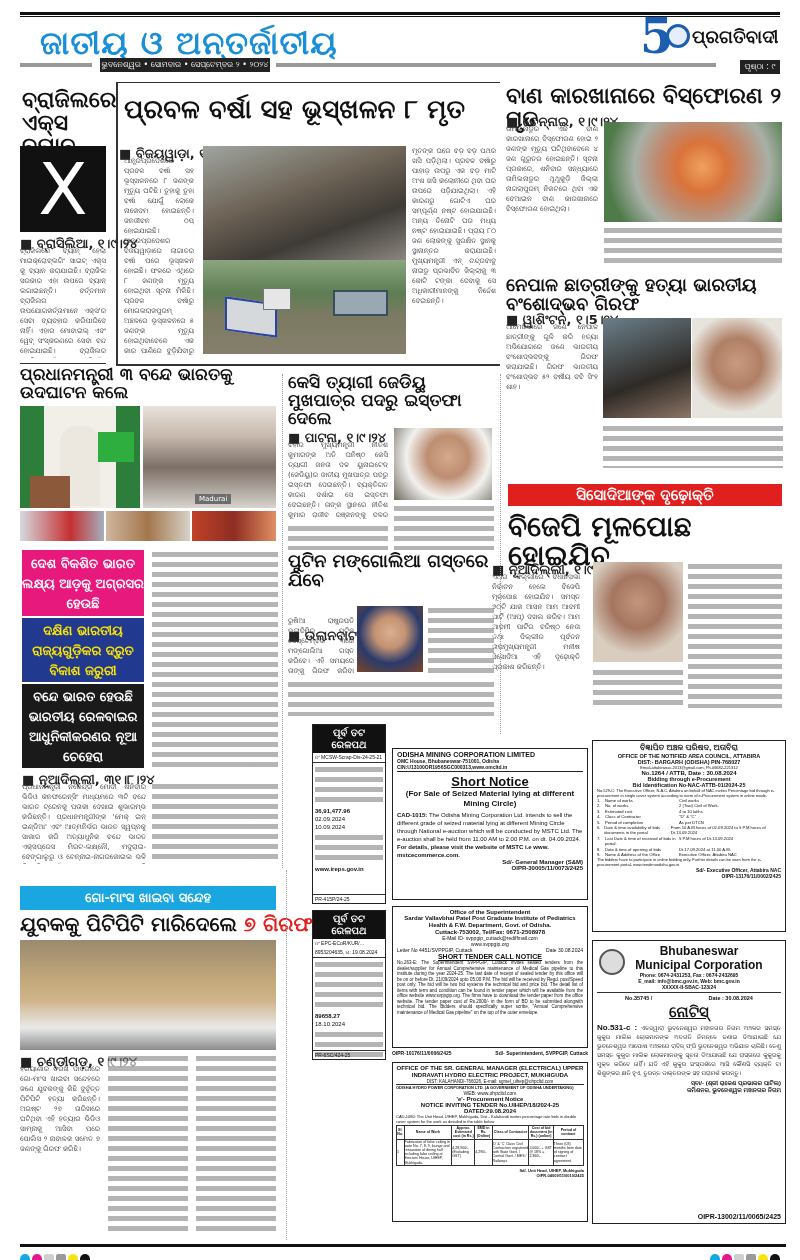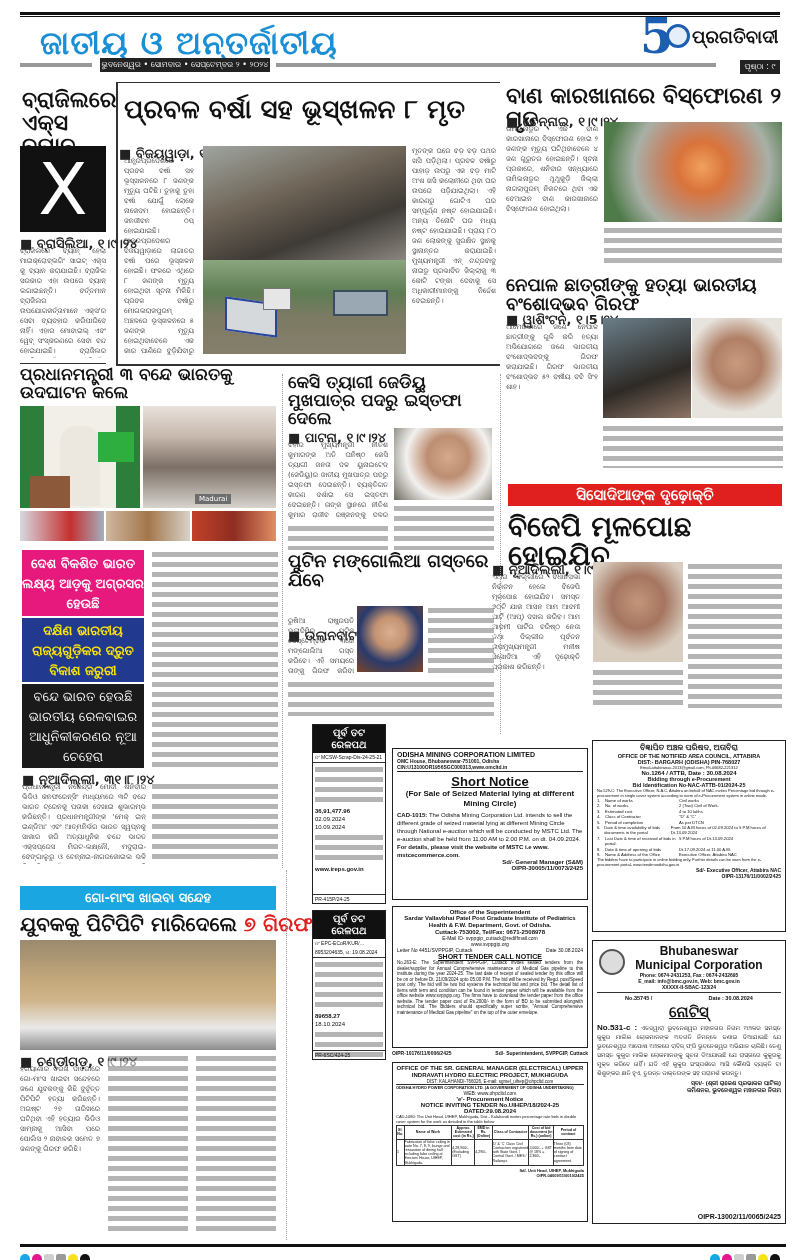--- a/index.html
+++ b/index.html
@@ -89,21 +89,21 @@
 </div>
 <div class="abs photo" style="left:143px;top:406px;width:133px;height:102px;background:linear-gradient(180deg,#e8e2dc 0%,#c6b8ac 30%,#7c6f66 60%,#d7d3cd 100%)">
   <span style="position:absolute;left:52px;bottom:4px;background:#6d6d6d;color:#fff;font-size:7px;padding:1px 4px;font-family:'DejaVu Sans',sans-serif">Madurai</span>
 </div>
 <div class="abs photo" style="left:20px;top:511px;width:84px;height:30px;background:linear-gradient(90deg,#d5d9e0,#c53030 60%,#a4afbd)"></div>
 <div class="abs photo" style="left:106px;top:511px;width:84px;height:30px;background:linear-gradient(90deg,#cfb79f,#a3764b 50%,#d7d2c8)"></div>
 <div class="abs photo" style="left:192px;top:511px;width:84px;height:30px;background:linear-gradient(90deg,#c14228,#8e2d22 50%,#e08f64)"></div>
 
 <div class="abs" style="left:22px;top:550px;width:122px;height:66px;background:#e8197d;color:#fff;font-size:13px;font-weight:bold;text-align:center;line-height:20px;padding-top:4px">ଦେଶ ବିକଶିତ ଭାରତ ଲକ୍ଷ୍ୟ ଆଡ଼କୁ ଅଗ୍ରସର ହେଉଛି</div>
 <div class="abs" style="left:22px;top:618px;width:122px;height:64px;background:#213a8f;color:#ffe600;font-size:13px;font-weight:bold;text-align:center;line-height:20px;padding-top:3px">ଦକ୍ଷିଣ ଭାରତୀୟ ରାଜ୍ୟଗୁଡ଼ିକର ଦ୍ରୁତ ବିକାଶ ଜରୁରୀ</div>
-<div class="abs" style="left:22px;top:684px;width:122px;height:84px;background:#1a1a1a;color:#fff;font-size:13px;font-weight:normal;text-align:center;line-height:20px;padding-top:3px">ବନ୍ଦେ ଭାରତ ହେଉଛି ଭାରତୀୟ ରେଳବାଇର ଆଧୁନିକୀକରଣର ନୂଆ ଚେହେରା</div>
+<div class="abs" style="left:22px;top:684px;width:122px;height:84px;background:#1a1a1a;color:#fff;font-size:13px;font-weight:bold;text-align:center;line-height:20px;padding-top:3px">ବନ୍ଦେ ଭାରତ ହେଉଛି ଭାରତୀୟ ରେଳବାଇର ଆଧୁନିକୀକରଣର ନୂଆ ଚେହେରା</div>
 <div class="abs dateline" style="left:22px;top:772px">■ ନୂଆଦିଲ୍ଲୀ, ୩୧।୮।୨୪</div>
 <div class="abs text" style="left:22px;top:782px;width:124px;height:82px">ପ୍ରଧାନମନ୍ତ୍ରୀ ନରେନ୍ଦ୍ର ମୋଦୀ ଶନିବାର ଭିଡିଓ କନଫରେନ୍ସିଂ ମାଧ୍ୟମରେ ୩ଟି ବନ୍ଦେ ଭାରତ ଟ୍ରେନକୁ ପତାକା ଦେଖାଇ ଶୁଭାରମ୍ଭ କରିଛନ୍ତି। ପ୍ରଧାନମନ୍ତ୍ରୀଙ୍କ 'ମେକ୍ ଇନ୍ ଇଣ୍ଡିଆ' ଏବଂ ଆତ୍ମନିର୍ଭର ଭାରତ ସ୍ୱପ୍ନକୁ ସାକାର କରି ଅତ୍ୟାଧୁନିକ ବନ୍ଦେ ଭାରତ ଏକ୍ସପ୍ରେସ ମିରଟ-ଲକ୍ଷ୍ନୌ, ମଦୁରାଇ-ବେଙ୍ଗାଲୁରୁ ଓ ଚେନ୍ନାଇ-ନାଗରକୋଇଲ ଭଳି ତିନୋଟି ମାର୍ଗରେ ଯୋଗାଯୋଗରେ ଉନ୍ନତି ଆଣିବ।</div>
 <div class="abs txtlines" style="left:152px;top:550px;width:126px;height:222px"></div>
 <div class="abs txtlines" style="left:152px;top:782px;width:126px;height:82px"></div>
 
 <div class="abs dotrule" style="left:282px;top:374px;height:494px"></div>
 
 <div class="abs head" style="left:288px;top:374px;width:210px;font-size:17px;">କେସି ତ୍ୟାଗୀ ଜେଡିୟୁ ମୁଖପାତ୍ର ପଦରୁ ଇସ୍ତଫା ଦେଲେ</div>
 <div class="abs dateline" style="left:288px;top:430px">■ ପାଟନା, ୧।୯।୨୪</div>
 <div class="abs text" style="left:288px;top:440px;width:100px;height:80px">ବିହାର ମୁଖ୍ୟମନ୍ତ୍ରୀ ନୀତିଶ କୁମାରଙ୍କ ଅତି ଘନିଷ୍ଠ କେସି ତ୍ୟାଗୀ ଜନତା ଦଳ ୟୁନାଇଟେଡ୍ (ଜେଡିୟୁ)ର ଜାତୀୟ ମୁଖପାତ୍ର ପଦରୁ ଇସ୍ତଫା ଦେଇଛନ୍ତି। ବ୍ୟକ୍ତିଗତ କାରଣ ଦର୍ଶାଇ ସେ ଇସ୍ତଫା ଦେଇଛନ୍ତି। ତାଙ୍କ ସ୍ଥାନରେ ନୀତିଶ କୁମାର ରାଜୀବ ରଞ୍ଜନଙ୍କୁ ଦଳର ନୂତନ ଜାତୀୟ ମୁଖପାତ୍ର ଭାବେ ନିଯୁକ୍ତ କରିଛନ୍ତି।</div>

